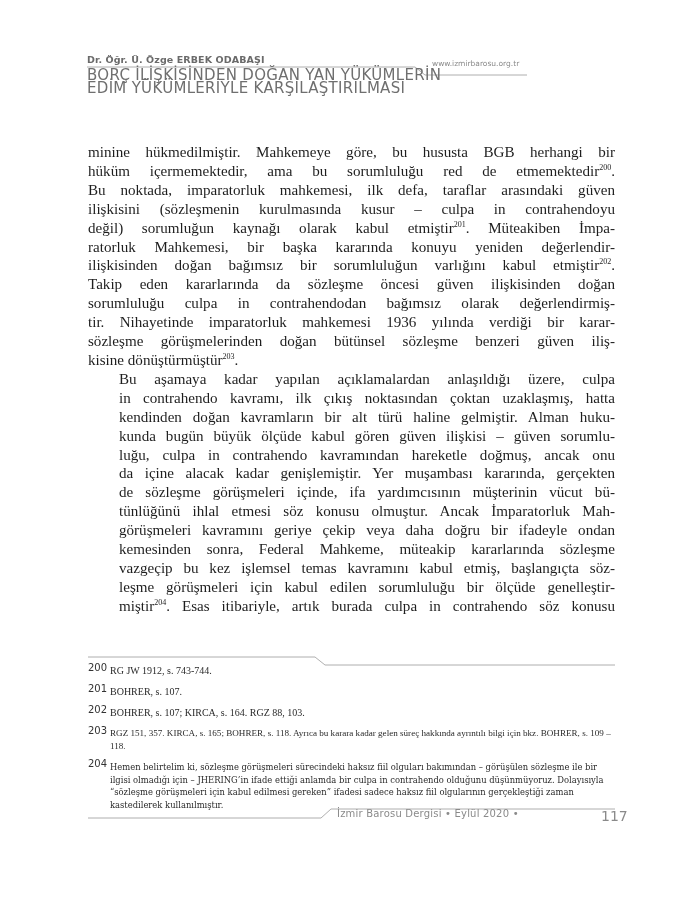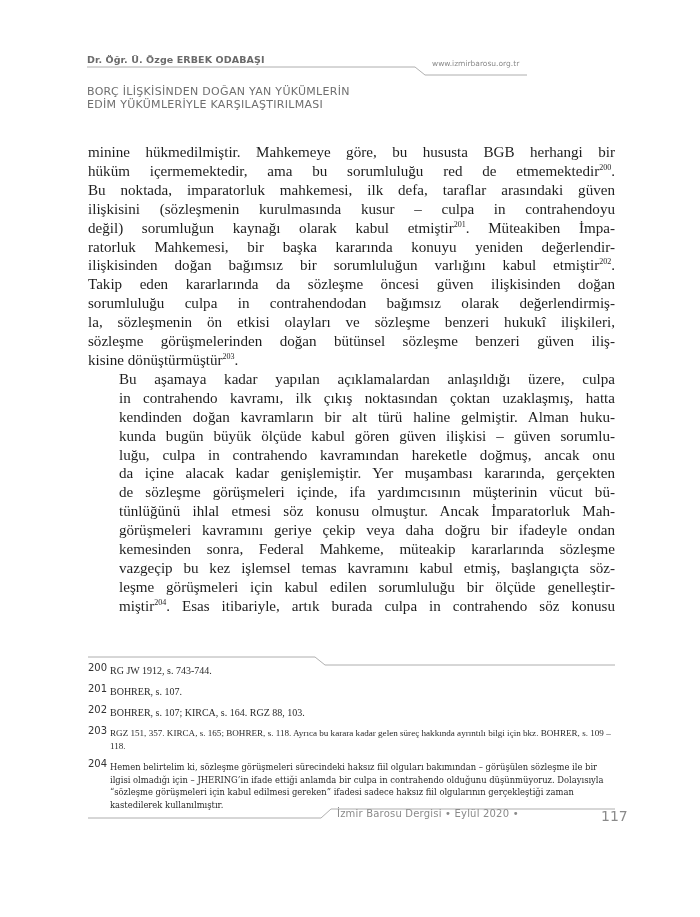--- a/index.html
+++ b/index.html
@@ -1,21 +1,21 @@
 <!DOCTYPE html>
 <html><head>
   <meta charset="utf-8">
   <style>
     html, body { margin: 0; padding: 0; background: #ffffff; }
     body { width: 700px; height: 917px; position: relative; overflow: hidden; }
     .page { position: absolute; left: 0; top: 7px; width: 557px; height: 917px; background: #fff; }
 
     
     .hdr-author { position: absolute; left: 87px; top: 47px; font-family: "DejaVu Sans", sans-serif; font-size: 9.5px; font-weight: bold; color: #6a6a6a; letter-spacing: 0.1px; white-space: nowrap; }
-    .hdr-title { position: absolute; left: 87px; top: 62px; font-family: "DejaVu Sans", sans-serif; font-size: 11px; color: #6f6f6f; line-height: 13px; letter-spacing: 0.3px; margin-top: 16px; }
+    .hdr-title { position: absolute; left: 87px; top: 62px; font-family: "DejaVu Sans", sans-serif; font-size: 15px; color: #6f6f6f; line-height: 13px; letter-spacing: 0.3px; }
     .hdr-title span { display: block; white-space: nowrap; }
     .hdr-url { position: absolute; left: 432px; top: 52px; font-family: "DejaVu Sans", sans-serif; font-size: 7.5px; color: #8a8a8a; white-space: nowrap; text-align: right; }
     .hdr-lines { position: absolute; left: 0; top: 0; width: 700px; height: 917px; pointer-events: none; }
 
     
     .body-text { position: absolute; left: 88px; top: 120px; width: 527px; font-family: "Liberation Serif", "DejaVu Serif", serif; font-size: 15.1px; line-height: 18.9px; color: #1e1e1e; text-align: justify; }
     .body-text p { margin: 0; }
     .body-text p.p1 { text-indent: 0; margin-top: 16px; }
     .body-text p.p2 { text-indent: 31px; }
     .body-text .line { display: block; text-align: justify; text-align-last: justify; white-space: nowrap; }
@@ -58,21 +58,21 @@
     <p class="p1" id="para1">
         <span class="line"><span>minine hükmedilmiştir. Mahkemeye göre, bu hususta BGB herhangi bir</span></span>
         <span class="line"><span>hüküm içermemektedir, ama bu sorumluluğu red de etmemektedir</span><sup>200</sup><span>.</span></span>
         <span class="line"><span>Bu noktada, imparatorluk mahkemesi, ilk defa, taraflar arasındaki güven</span></span>
         <span class="line"><span>ilişkisini (sözleşmenin kurulmasında kusur – culpa in contrahendoyu</span></span>
         <span class="line"><span>değil) sorumluğun kaynağı olarak kabul etmiştir</span><sup>201</sup><span>. Müteakiben İmpa-</span></span>
         <span class="line"><span>ratorluk Mahkemesi, bir başka kararında konuyu yeniden değerlendir-</span></span>
         <span class="line"><span>ilişkisinden doğan bağımsız bir sorumluluğun varlığını kabul etmiştir</span><sup>202</sup><span>.</span></span>
         <span class="line"><span>Takip eden kararlarında da sözleşme öncesi güven ilişkisinden doğan</span></span>
         <span class="line"><span>sorumluluğu culpa in contrahendodan bağımsız olarak değerlendirmiş-</span></span>
-        <span class="line"><span>la, sözleşmenin ön etkisi olayları ve sözleşme benzeri hukukî ilişkileri,</span></span>
+        <span class="line"><span>tir. Nihayetinde imparatorluk mahkemesi 1936 yılında verdiği bir karar-</span></span>
         <span class="line"><span>sözleşme görüşmelerinden doğan bütünsel sözleşme benzeri güven iliş-</span></span>
         <span class="line last"><span>kisine dönüştürmüştür</span><sup>203</sup><span>.</span></span>
       </p>
     <p class="p2" id="para2">
         <span class="line"><span>Bu aşamaya kadar yapılan açıklamalardan anlaşıldığı üzere, culpa</span></span>
         <span class="line"><span>in contrahendo kavramı, ilk çıkış noktasından çoktan uzaklaşmış, hatta</span></span>
         <span class="line"><span>kendinden doğan kavramların bir alt türü haline gelmiştir. Alman huku-</span></span>
         <span class="line"><span>kunda bugün büyük ölçüde kabul gören güven ilişkisi – güven sorumlu-</span></span>
         <span class="line"><span>luğu, culpa in contrahendo kavramından hareketle doğmuş, ancak onu</span></span>
         <span class="line"><span>da içine alacak kadar genişlemiştir. Yer muşambası kararında, gerçekten</span></span>

